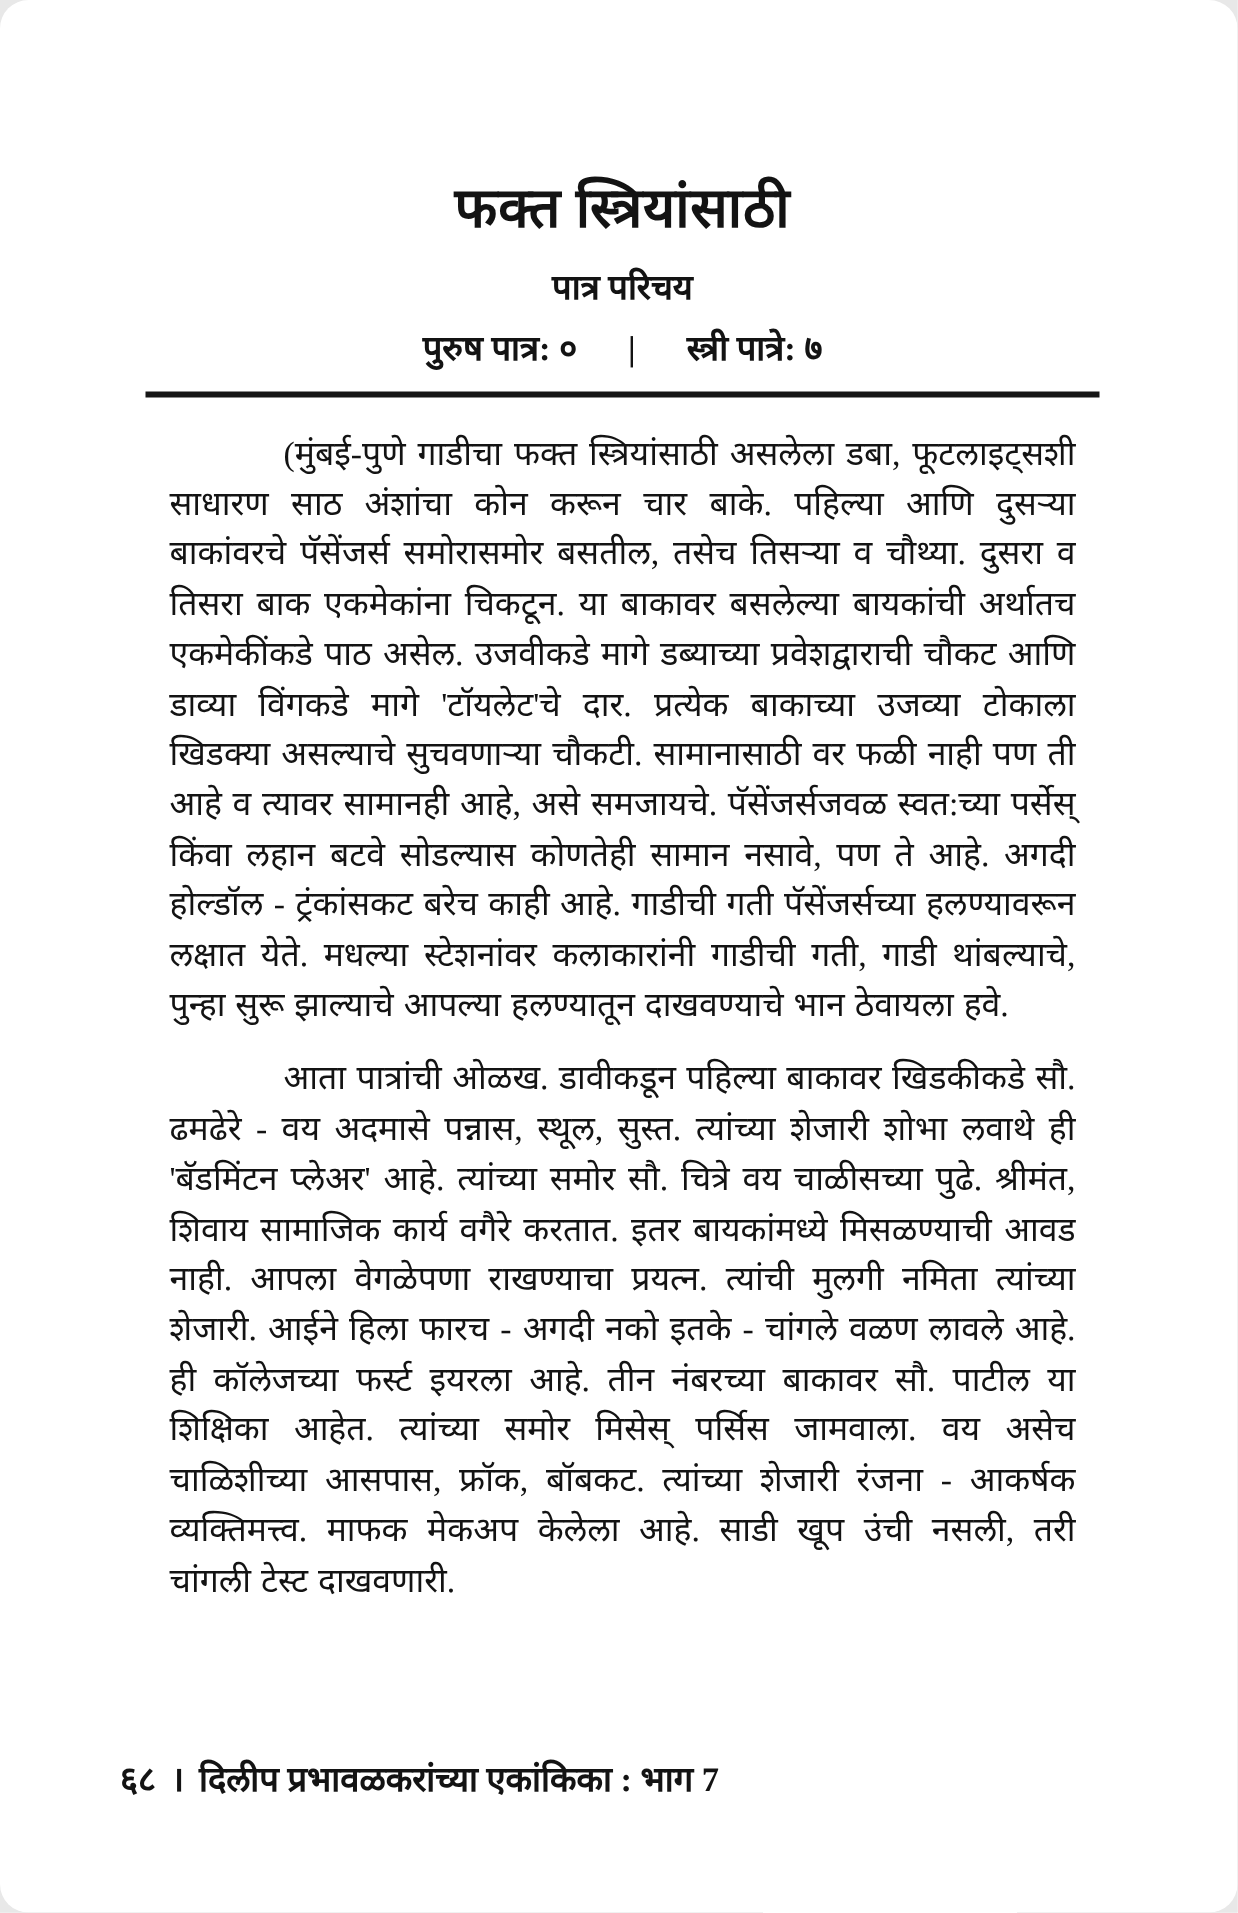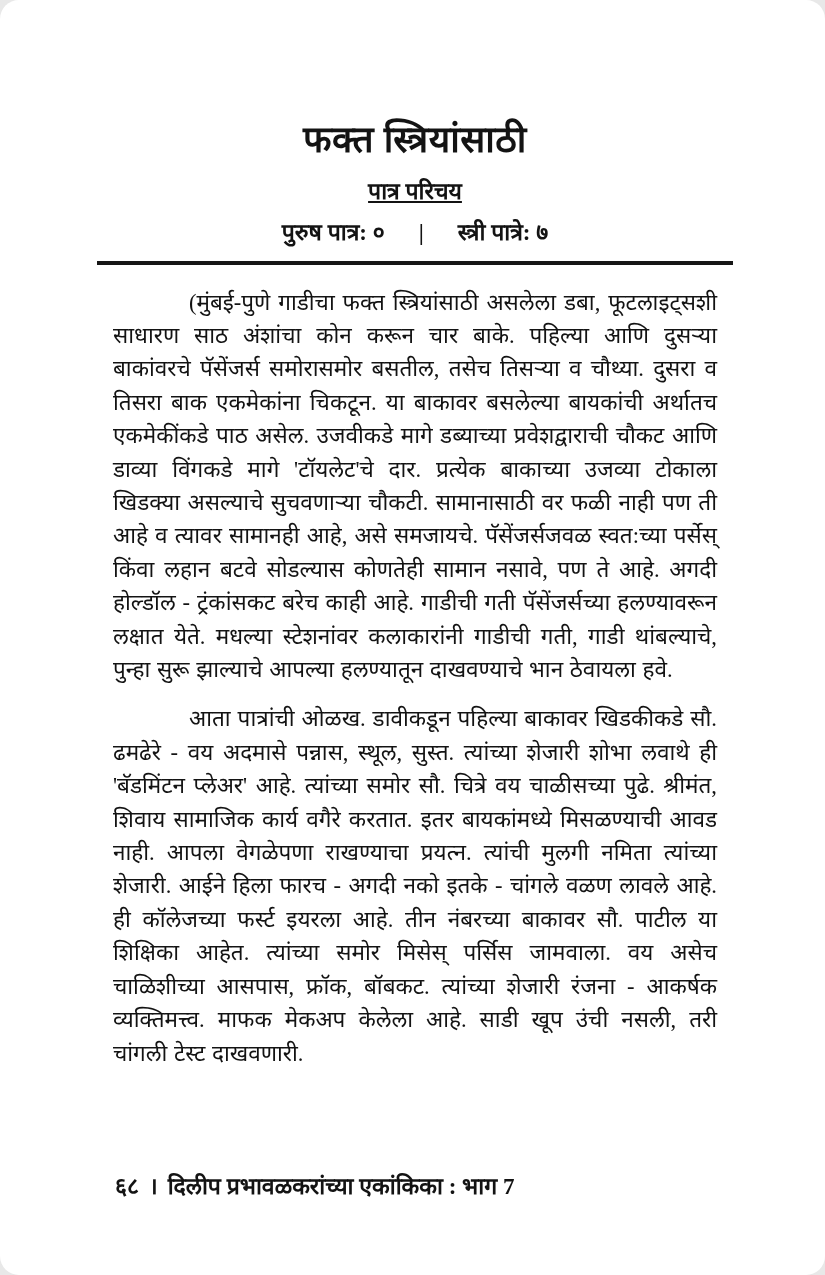--- a/index.html
+++ b/index.html
@@ -28,21 +28,20 @@
     font-weight: bold;
     letter-spacing: 0.5px;
     line-height: 1.2;
   }
   .subtitle {
     margin: 16px 0 0 0;
     text-align: center;
     font-size: 23px;
     font-weight: bold;
     line-height: 1.2;
-    text-decoration: underline;
   }
   .cast-line {
     margin-top: 13px;
     display: flex;
     justify-content: center;
     align-items: baseline;
     gap: 34px;
     font-size: 23px;
     font-weight: bold;
     line-height: 1.2;
@@ -58,21 +57,21 @@
   .body-text p {
     margin: 16px;
     font-size: 22.5px;
     line-height: 33.4px;
     text-align: justify;
     text-indent: 76px;
     word-spacing: 1px;
   }
   .footer {
     position: absolute;
-    left: 115px;
+    left: 80px;
     bottom: 74px;
     font-size: 23px;
     font-weight: bold;
     display: flex;
     gap: 10px;
     align-items: baseline;
   }
 </style>
 </head>
 <body>

